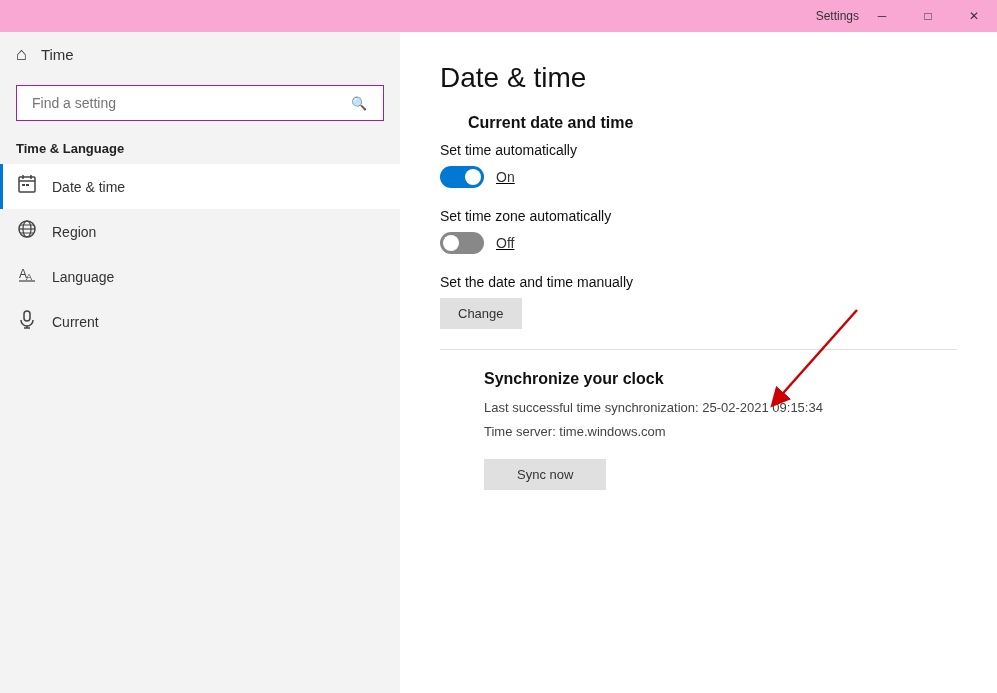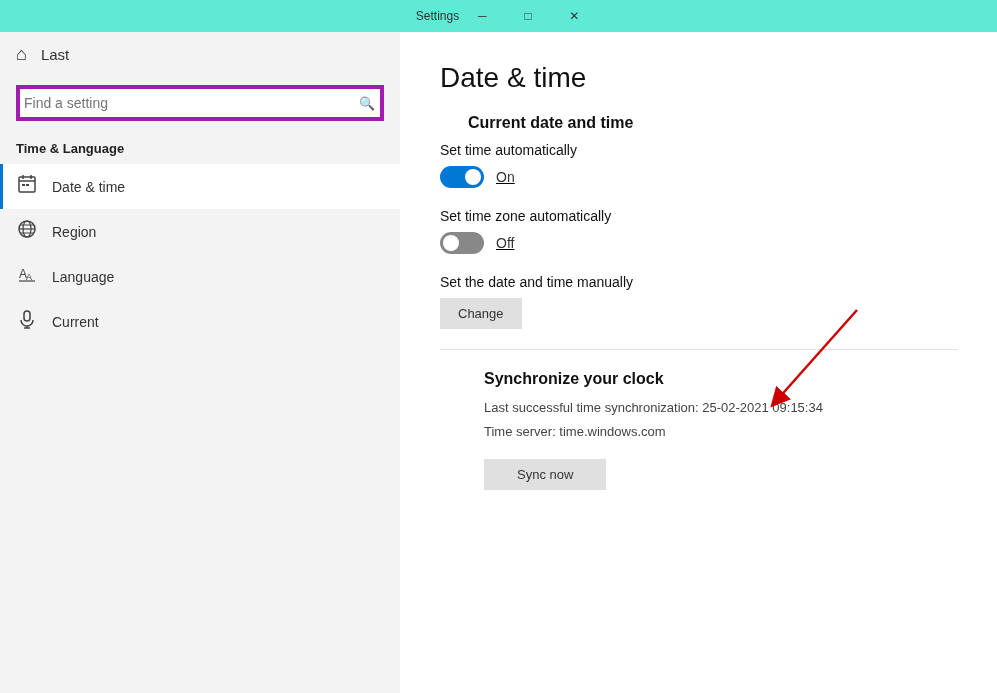--- a/index.html
+++ b/index.html
@@ -10,22 +10,22 @@
       background: #f3f3f3;
       display: flex;
       flex-direction: column;
       overflow: hidden;
     }
 
     
     .title-bar {
       display: flex;
       align-items: center;
-      justify-content: center;
-      background: #5eead4;
+      justify-content: flex-end;
+      background: #f9a8d4;
       padding: 0 0 0 16px;
       height: 32px;
       flex-shrink: 0;
     }
     .title-bar-title {
       font-size: 12px;
       color: #333;
     }
     .title-bar-controls {
       display: flex;
@@ -74,23 +74,23 @@
     .sidebar-home-label {
       font-size: 15px;
       color: #333;
     }
 
     .search-box {
       margin: 8px 16px 12px 16px;
       display: flex;
       align-items: center;
       background: #fff;
-      border: 4px solid #a21caf;
+      border: 1px solid #a21caf;
       height: 36px;
-      padding: 0 4px;
+      padding: 0 15px;
       gap: 8px;
     }
     .search-input {
       border: none;
       outline: none;
       flex: 1;
       font-size: 14px;
       color: #555;
       background: transparent;
     }
@@ -261,21 +261,21 @@
     <button class="title-bar-btn close">✕</button>
   </div>
 </div>
 
 <div class="app-body">
 
   <div class="sidebar">
 
     <div class="sidebar-home">
       <span class="sidebar-home-icon">⌂</span>
-      <span class="sidebar-home-label">Last</span>
+      <span class="sidebar-home-label">Time</span>
     </div>
 
     <div class="search-box">
       <input class="search-input" type="text" placeholder="Find a setting" style="">
       <span class="search-icon">🔍</span>
     </div>
 
     <div class="sidebar-section-label">Time &amp; Language</div>
 
     <div class="sidebar-nav-item active">

